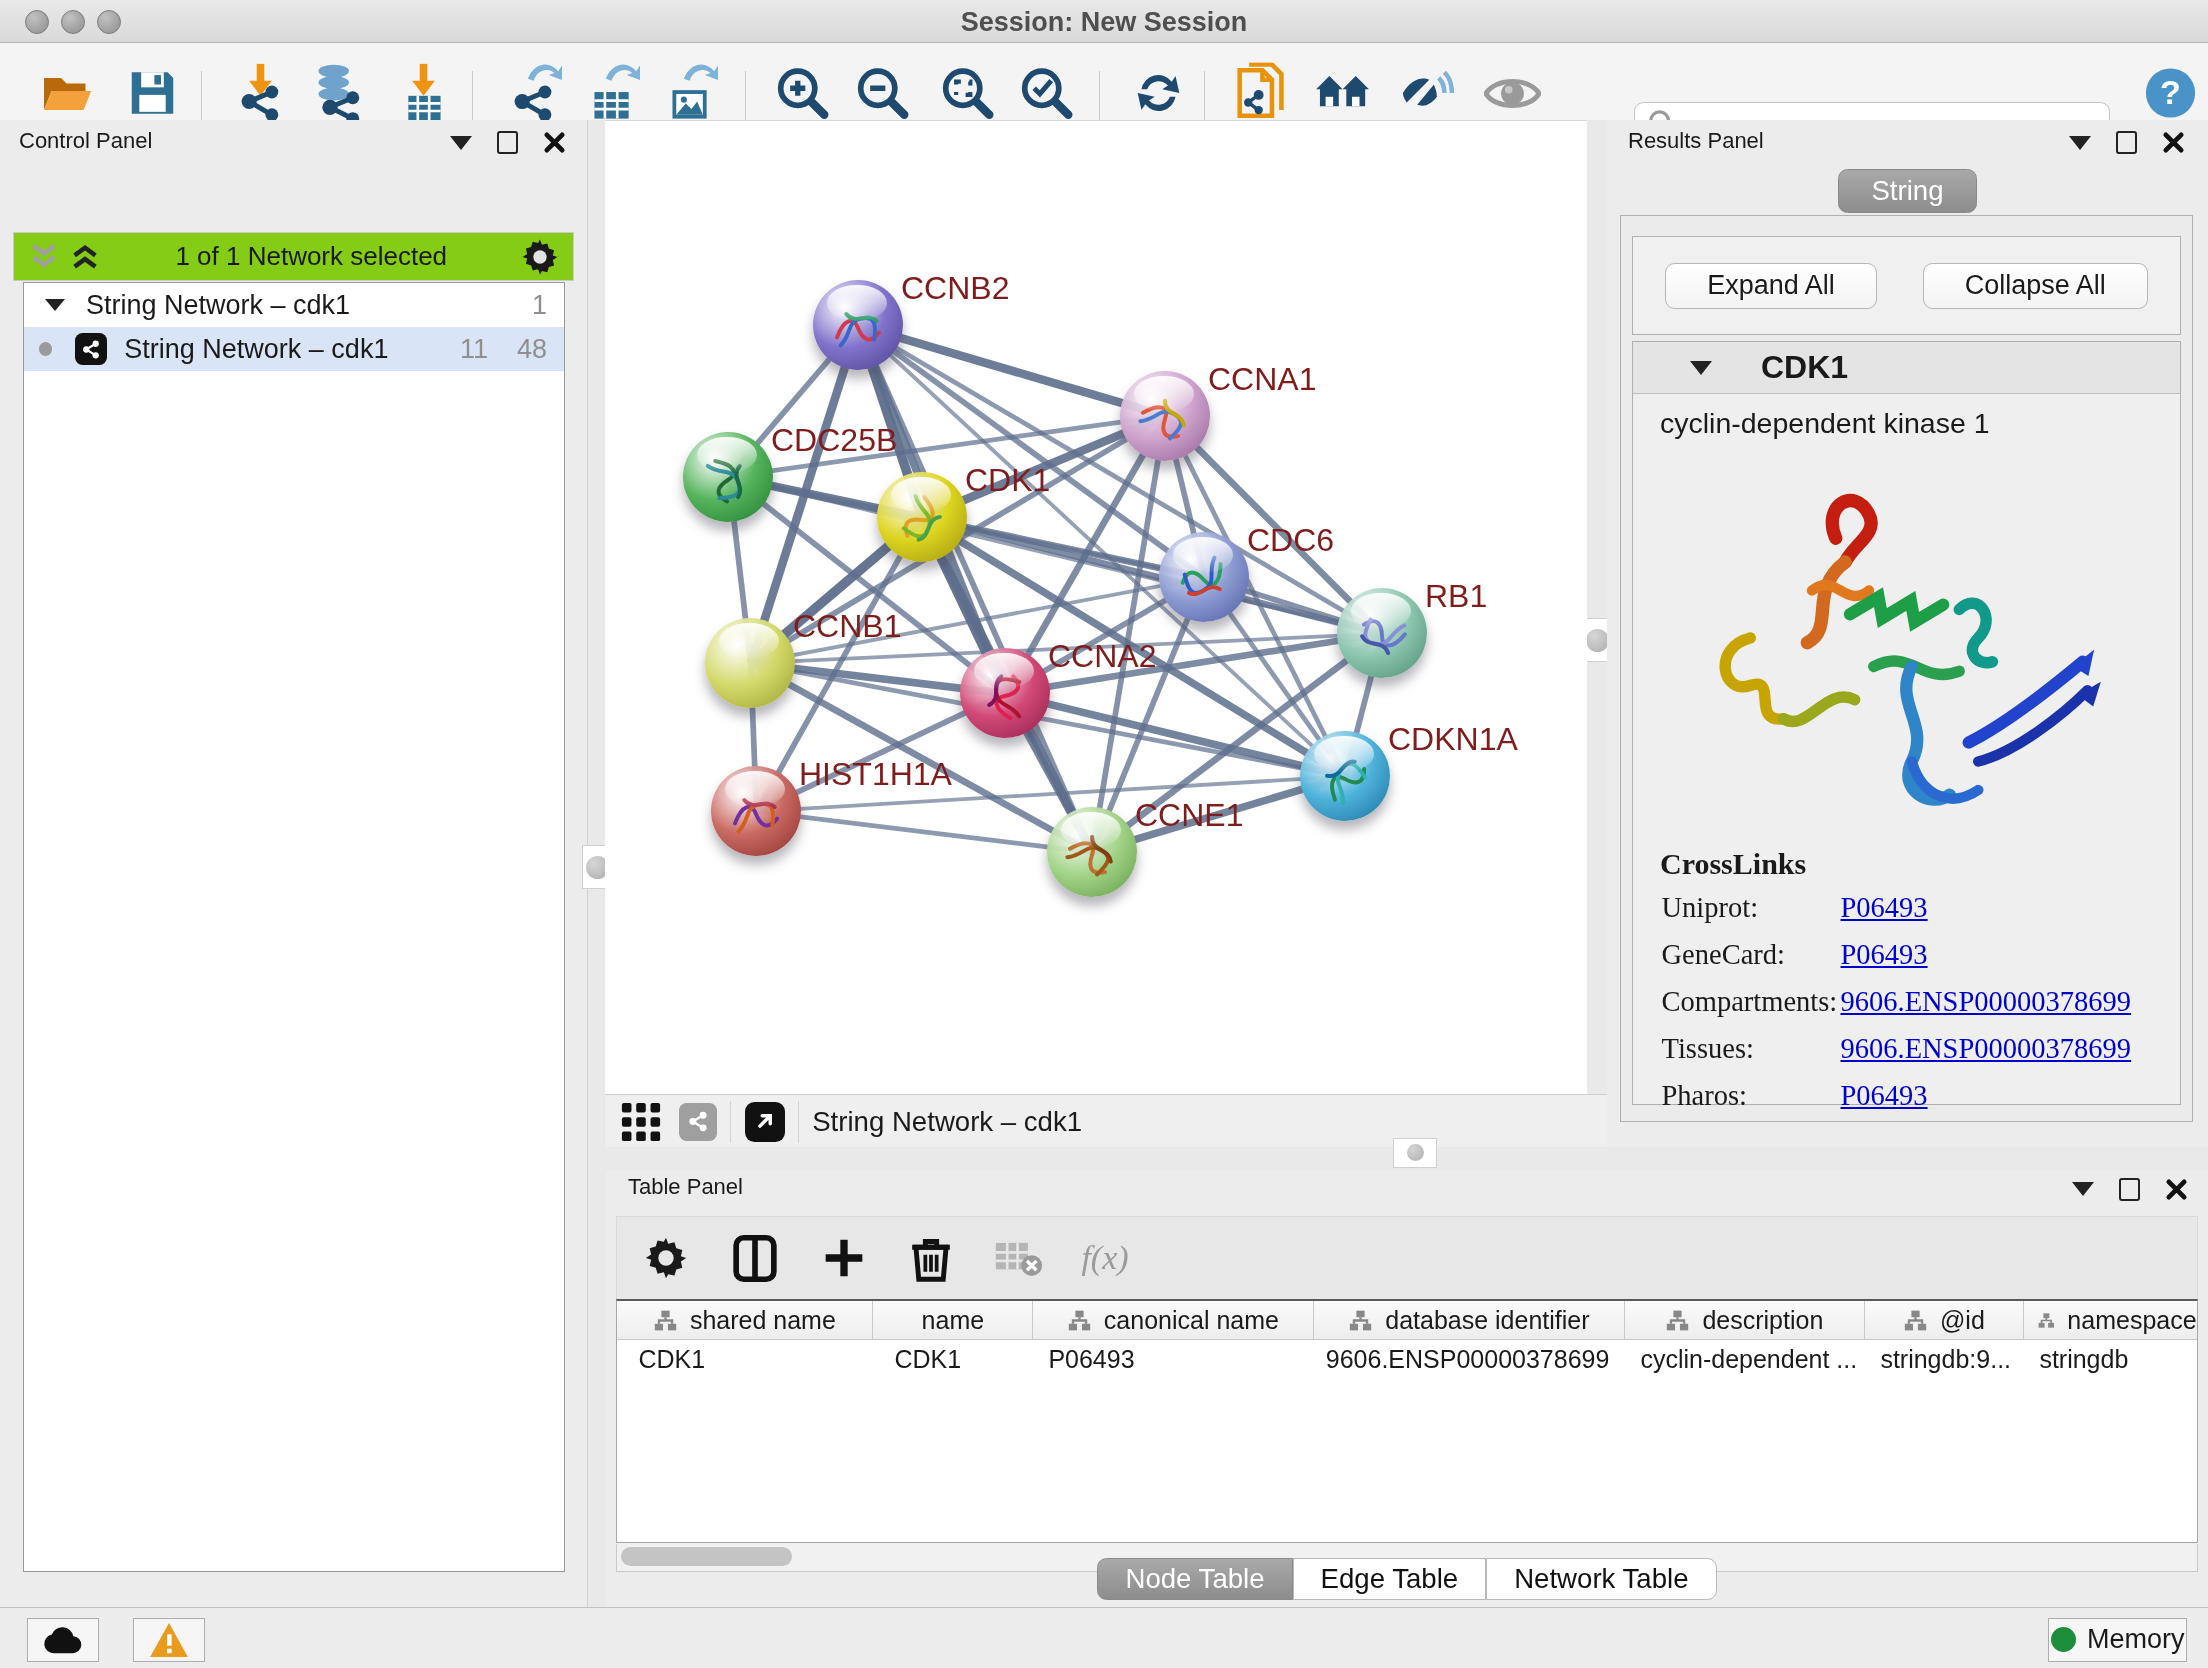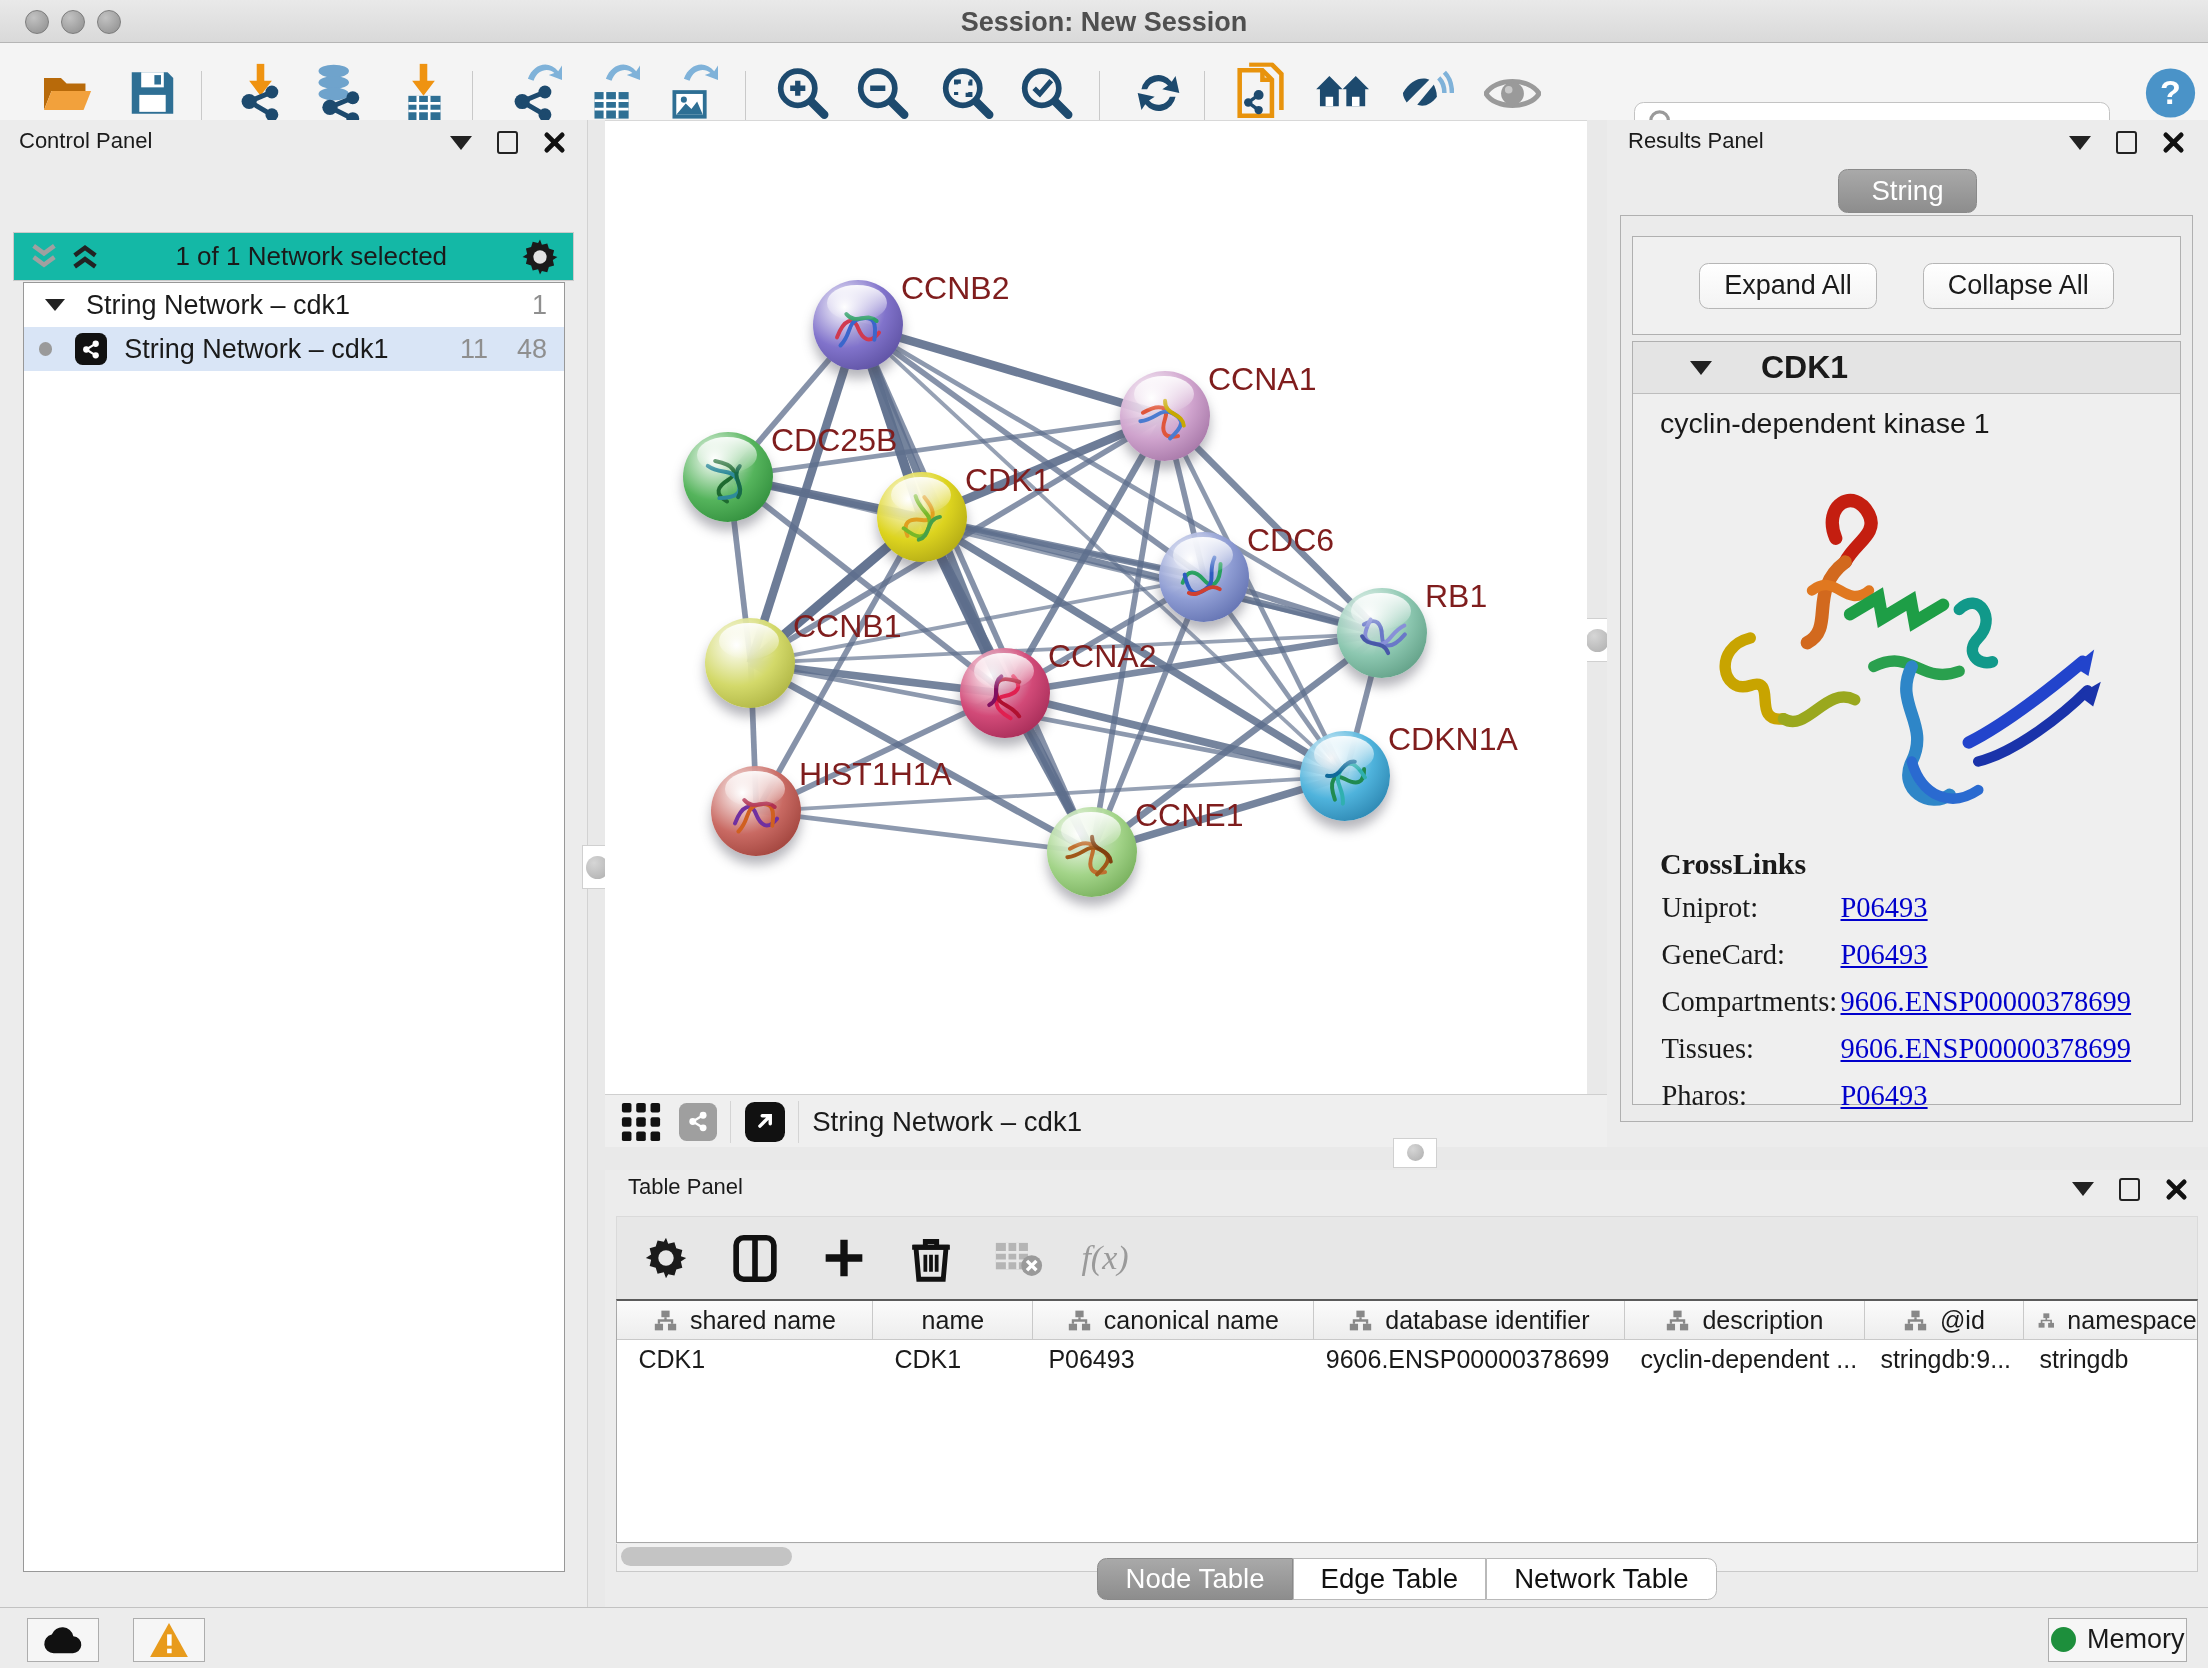--- a/index.html
+++ b/index.html
@@ -27,21 +27,21 @@
   
   .seg-tab{height:42px;padding:0 27px;display:flex;align-items:center;justify-content:center;font-size:27.6px;
     background:#fff;border:1px solid #b9b9b9;color:#111;box-sizing:border-box;}
   .seg-tab.first{border-radius:9.5px 0 0 9.5px;}
   .seg-tab.last{border-radius:0 9.5px 9.5px 0;}
   .seg-tab.active{background:linear-gradient(#a9a9a9,#8d8d8d);color:#fff;border-color:#8a8a8a;}
   .lone-tab{height:42px;padding:0 32px;display:inline-flex;align-items:center;font-size:27.6px;color:#fff;
     background:linear-gradient(#a9a9a9,#8d8d8d);border:1px solid #8a8a8a;border-radius:9.5px;}
   
   #control-panel{position:absolute;left:0;top:120px;width:587px;height:1488px;background:#ececec;}
-  #cp-subhdr{position:absolute;left:13.3px;right:13.3px;top:112px;height:49px;background:#14b8a6;
+  #cp-subhdr{position:absolute;left:13.3px;right:13.3px;top:112px;height:49px;background:#84cc16;
     border:1px solid #cacaca;display:flex;align-items:center;box-sizing:border-box;}
   #cp-list{position:absolute;left:23px;right:22px;top:162px;bottom:36px;background:#fff;border:1px solid #989898;box-sizing:border-box;}
   .tree-row{position:relative;height:44px;display:flex;align-items:center;font-size:27px;}
   .tree-row .count{position:absolute;color:#8f8f8f;}
   .badge-share{width:32px;height:32px;border-radius:7.6px;background:#111;display:flex;align-items:center;justify-content:center;flex:none;}
   
   .vdivider{position:absolute;background:#e9e9e9;border-left:1px solid #d2d2d2;border-right:1px solid #c9c9c9;}
   .handle{position:absolute;width:28.5px;height:42px;background:#fff;border:1px solid #d0d0d0;display:flex;align-items:center;justify-content:center;}
   .handle .dot{width:23px;height:23px;border-radius:50%;background:radial-gradient(circle at 35% 30%,#d6d6d6,#adadad);}
   
@@ -53,21 +53,21 @@
   .nnode svg{position:absolute;left:8%;top:14%;}
   .nlabel{position:absolute;font-size:32px;color:#7f1d1d;white-space:nowrap;}
   #network-bar{position:absolute;left:605px;top:1094px;width:1604px;height:53px;background:#efefef;
      border-top:1px solid #cfcfcf;display:flex;align-items:center;}
   .nb-sep{width:0;height:42px;border-left:1px solid #d4d4d4;margin:0 13.3px;}
   .counter-txt{font-size:26px;color:#8f8f8f;margin:0 9.5px;}
   #hdivider{position:absolute;left:605px;top:1147px;width:1604px;height:23px;background:#e9e9e9;}
   
   #results-panel{position:absolute;left:1607px;top:120px;width:601px;height:1027px;background:#ececec;}
   .rp-box{position:absolute;left:13.3px;right:15px;border:1px solid #b0b0b0;background:#f0f0f0;box-sizing:border-box;}
-  .rp-btn{height:44px;padding:0 24px;background:linear-gradient(#ffffff,#f3f3f3);border:1px solid #b6b6b6;border-radius:9.5px;
+  .rp-btn{height:44px;padding:0 41px;background:linear-gradient(#ffffff,#f3f3f3);border:1px solid #b6b6b6;border-radius:9.5px;
      font-size:27px;display:inline-flex;align-items:center;}
   .serif{font-family:"Liberation Serif",serif;}
   .xl-row{display:flex;font-size:28.5px;margin:3.8px 0 15px 28.5px;}
   .xl-label{width:179px;flex:none;}
   .xl-link{color:#0000cc;text-decoration:underline;}
   
   #table-panel{position:absolute;left:605px;top:1170px;width:1604px;height:438px;background:#ececec;}
   #tp-toolbar{position:absolute;left:11.4px;right:11.4px;top:46px;height:84px;background:#e7e7e7;border:1px solid #dadada;
      display:flex;align-items:center;box-sizing:border-box;}
   #tp-table{position:absolute;left:11.4px;right:11.4px;top:129px;bottom:65px;background:#fff;border:1px solid #a8a8a8;

